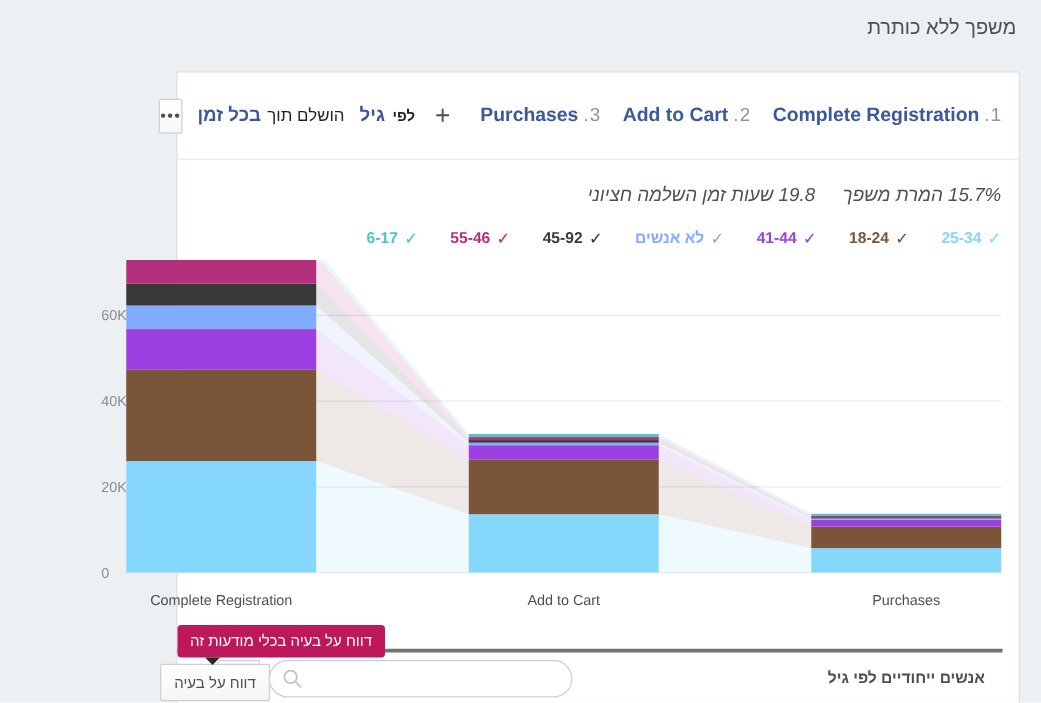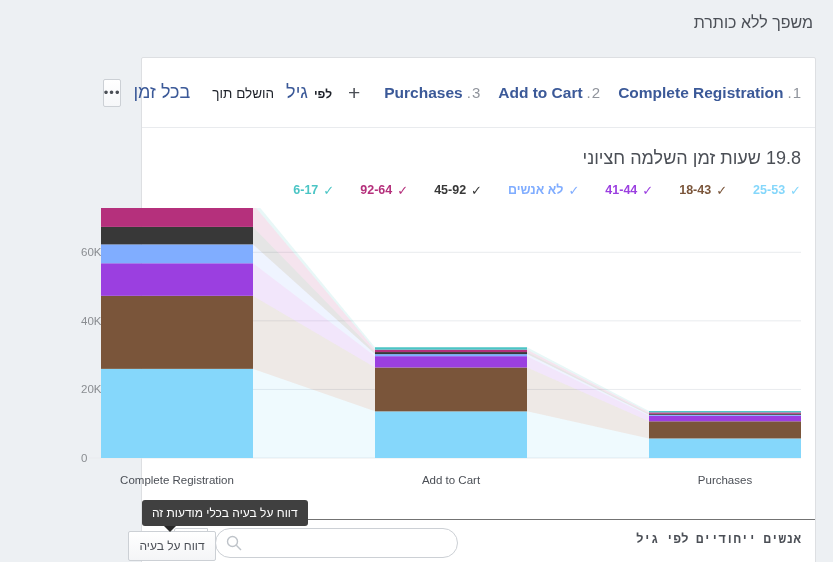--- a/index.html
+++ b/index.html
@@ -38,38 +38,38 @@
   }
   .step .num{font-size:15px;color:#90949c;font-weight:400;}
   .step .dot{font-size:15px;color:#90949c;margin:0 1px 0 4px;}
   .step .lbl{font-size:15.5px;color:#3b5998;font-weight:700;}
   .plus{
     font-size:21px;color:#4b4f56;font-weight:300;
     margin:0 6px 0 10px;line-height:1;cursor:pointer;user-select:none;
   }
   .filters{display:flex;flex-direction:row;align-items:baseline;white-space:nowrap;margin-right:6px;}
   .filters .fx-strong{font-size:12px;font-weight:700;color:#1d2129;margin-left:6px;}
-  .filters .fx-link{font-size:18px;color:#3b5998;font-weight:400;margin-left:12px;}
-  .filters .fx-plain{font-size:13.5px;color:#1d2129;font-weight:400;margin-left:22px;}
+  .filters .fx-link{font-size:15px;color:#3b5998;font-weight:700;margin-left:12px;}
+  .filters .fx-plain{font-size:13.5px;color:#1d2129;font-weight:400;margin-left:5px;}
   .spacer{flex:1 1 auto;}
   .dots-btn{
     width:34px;height:26px;border:1px solid #ccd0d5;border-radius:2px;
     background:linear-gradient(#fff,#f6f7f9);
     display:flex;align-items:center;justify-content:center;
     color:#4b4f56;font-size:13px;line-height:1;cursor:pointer;
     letter-spacing:1px;
   }
 
   
   .stats{
     position:absolute;top:90px;left:0;right:0;height:22px;
     display:flex;flex-direction:row;justify-content:flex-start;
     padding-right:14px;box-sizing:border-box;
   }
-  .stat{font-size:18px;color:#4b4f56;margin-left:22px;white-space:nowrap;}
+  .stat{font-size:15px;color:#4b4f56;margin-left:22px;white-space:nowrap;font-style:italic;}
   .stat b{font-weight:400;}
 
   
   .legend{
     position:absolute;top:120px;left:0;right:0;height:24px;
     display:flex;flex-direction:row;justify-content:flex-start;
     padding-right:14px;box-sizing:border-box;align-items:center;
   }
   .leg-item{
     display:flex;flex-direction:row;align-items:center;
@@ -78,22 +78,22 @@
   .leg-item .tick{margin-left:5px;font-size:13px;font-weight:400;line-height:1;}
 
   
   .chart-wrap{
     position:absolute;top:150px;right:0;left:0;height:180px;
   }
   .chart-svg{display:block;}
 
   
   .bottom{
-    position:absolute;left:0;right:0;bottom:0;height:44px;
-    border-top:1px solid #737373;box-sizing:border-box;font-family:Liberation Mono, monospace;
+    position:absolute;left:0;right:13px;bottom:0;height:44px;
+    border-top:3px solid #737373;box-sizing:border-box;
   }
   .unique-label{
     position:absolute;right:14px;top:13px;
     font-size:12.5px;font-weight:700;color:#4b4f56;
   }
 
   
   .searchbox{
     position:absolute;left:91px;bottom:4px;width:243px;height:30px;
     border:1px solid #ccd0d5;border-radius:16px;background:#fff;box-sizing:border-box;
@@ -110,21 +110,21 @@
     cursor:pointer;
   }
   .report-btn{
     position:absolute;left:4px;bottom:1px;width:88px;height:30px;
     border:1px solid #ccd0d5;background:linear-gradient(#fff,#f4f5f7);
     display:flex;align-items:center;justify-content:center;box-sizing:border-box;
     font-size:12px;color:#4b4f56;cursor:pointer;border-radius:2px;
   }
   .tooltip{
     position:absolute;left:18px;bottom:36px;
-    background:#404040;color:#fff;border-radius:3px;
+    background:#be185d;color:#fff;border-radius:3px;
     padding:6px 10px;font-size:12px;white-space:nowrap;
     z-index:20;
   }
   .tooltip:after{
     content:"";position:absolute;left:22px;bottom:-6px;
     border-left:6px solid transparent;border-right:6px solid transparent;
     border-top:6px solid #282828;
   }
 </style>
 </head>
@@ -168,49 +168,53 @@
         <span class="fx-link">בכל זמן</span>
       </div>
 
       <div class="spacer"></div>
 
       <div class="dots-btn">•••</div>
     </div>
 
     <div class="stats">
       <div class="stat">
+        <b>15.7%</b>
+        <span>המרת משפך</span>
+      </div>
+      <div class="stat">
         <b>19.8</b>
         <span>שעות זמן השלמה חציוני</span>
       </div>
     </div>
 
     <div class="legend">
       <div class="leg-item" style="color:#85D7FB">
         <span class="tick">✓</span>
-        <span>25-53</span>
+        <span>25-34</span>
       </div>
       <div class="leg-item" style="color:#7A553A">
         <span class="tick">✓</span>
-        <span>18-43</span>
+        <span>18-24</span>
       </div>
       <div class="leg-item" style="color:#9B3FE0">
         <span class="tick">✓</span>
         <span>41-44</span>
       </div>
       <div class="leg-item" style="color:#80ADFF">
         <span class="tick">✓</span>
         <span>לא אנשים</span>
       </div>
       <div class="leg-item" style="color:#383838">
         <span class="tick">✓</span>
         <span>45-92</span>
       </div>
       <div class="leg-item" style="color:#B5307C">
         <span class="tick">✓</span>
-        <span>92-64</span>
+        <span>55-46</span>
       </div>
       <div class="leg-item" style="color:#4BC5C5">
         <span class="tick">✓</span>
         <span>6-17</span>
       </div>
     </div>
 
     <div class="chart-wrap">
       <svg class="chart-svg" id="funnel-svg" width="799" height="290" viewBox="0 0 799 290">
           <line x1="73" y1="250" x2="785" y2="250" stroke="#e9ebee" stroke-width="1"></line>

